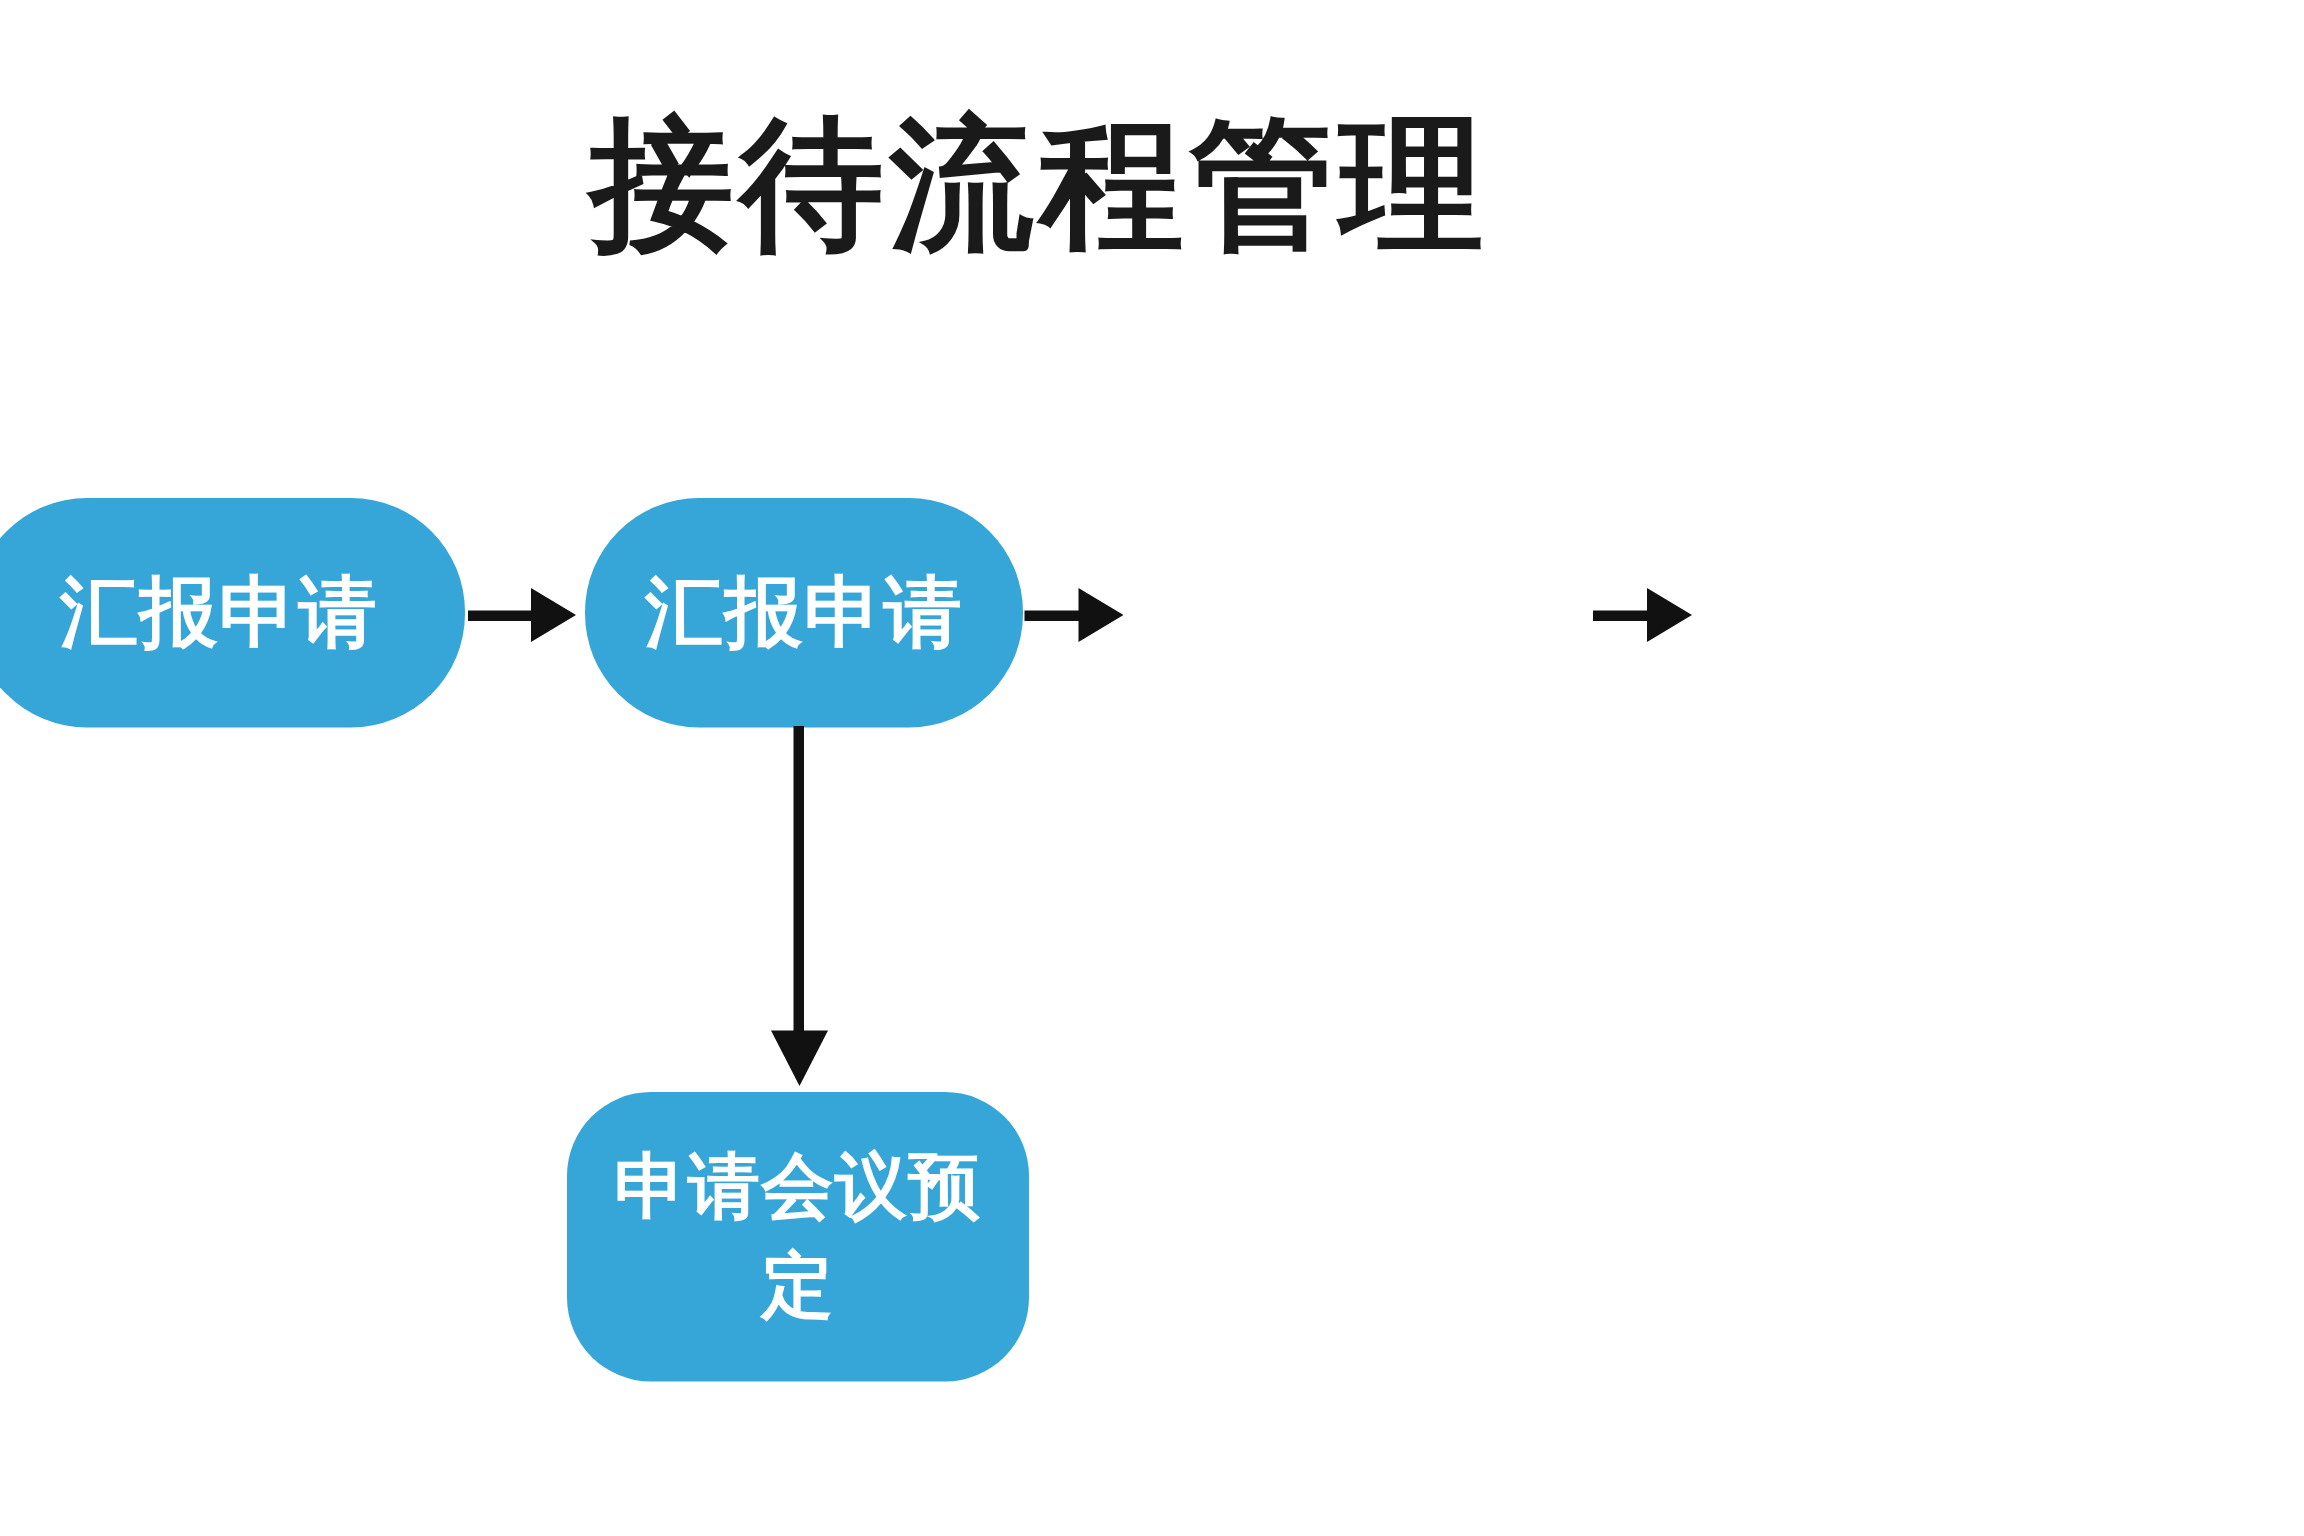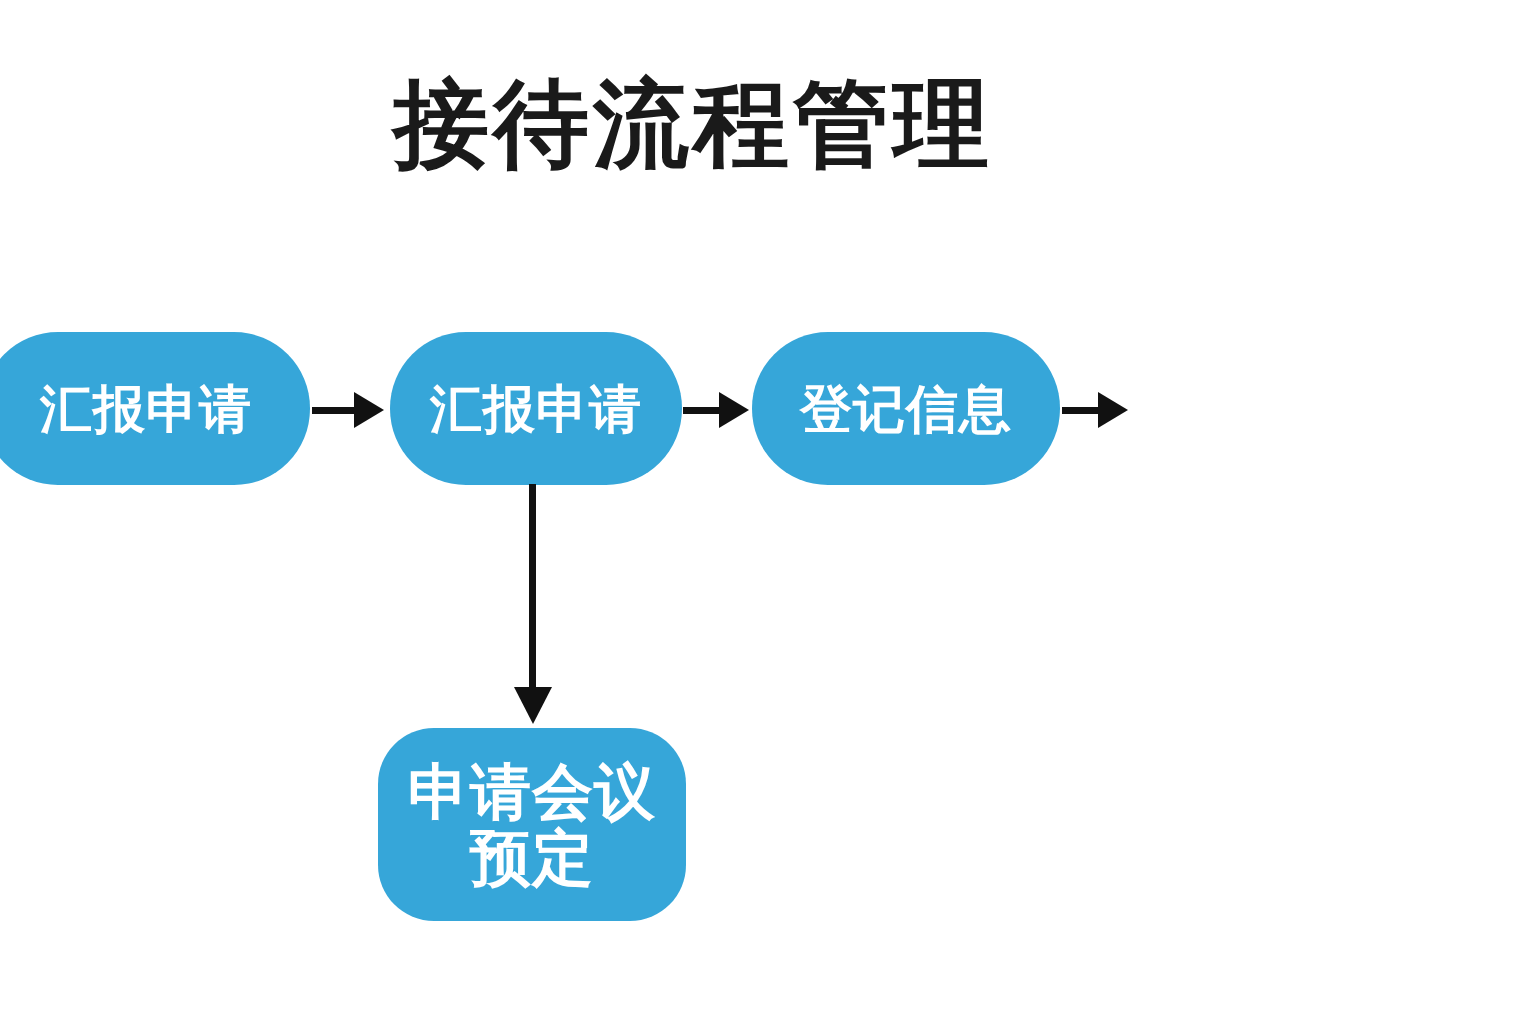--- a/index.html
+++ b/index.html
@@ -62,21 +62,21 @@
   .node-2 { left: 390px;   top: 332px; width: 292px; height: 153px; }
   .node-3 { left: 752px;   top: 332px; width: 308px; height: 153px; }
   .node-4 { left: 1130px;  top: 332px; width: 310px; height: 153px; }
 
   .node-5 {
     left: 378px;
     top: 728px;
     width: 308px;
     height: 193px;
     border-radius: 56px;
-    font-size: 61px;
+    font-size: 48px;
     line-height: 66px;
     padding: 0 22px;
   }
 
   
   .arrow-h {
     position: absolute;
     height: 44px;
     top: 388px;
   }
@@ -153,23 +153,20 @@
 
   <div class="node node-2">
     <span>汇报申请</span>
   </div>
 
   <div class="arrow-h arrow-h-2">
     <span class="shaft"></span>
     <span class="head"></span>
   </div>
 
-  <div class="node node-3">
-    <span>登记信息</span>
-  </div>
 
   <div class="arrow-h arrow-h-3">
     <span class="shaft"></span>
     <span class="head"></span>
   </div>
 
 
   <div class="arrow-v">
     <span class="shaft"></span>
     <span class="head"></span>

